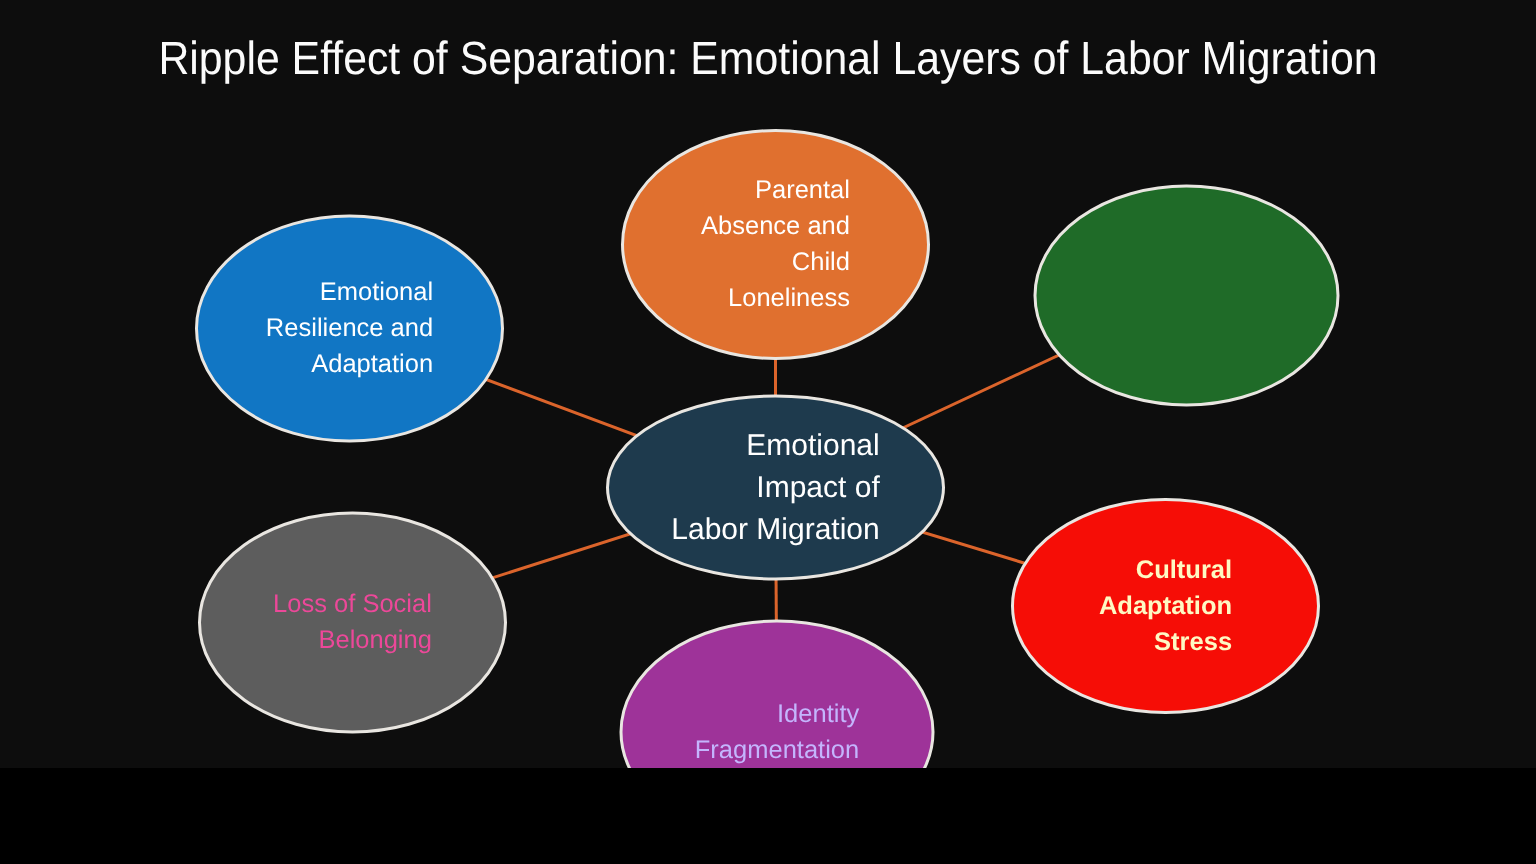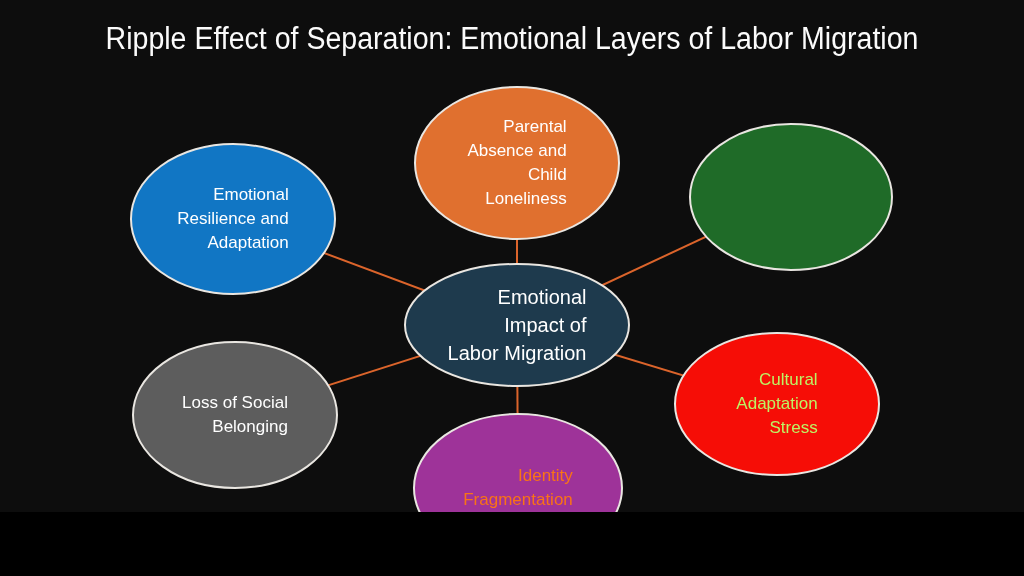--- a/index.html
+++ b/index.html
@@ -83,23 +83,23 @@
   <div class="node-label" style="left: 517px; top: 163px; color: rgb(255, 255, 255);">Parental
 Absence and
 Child
 Loneliness</div>
 
   <div class="node-label" style="left: 233px; top: 219px; color: rgb(255, 255, 255);">Emotional
 Resilience and
 Adaptation</div>
 
 
-  <div class="node-label" style="left: 777px; top: 404px; color: #bef264;">Cultural
+  <div class="node-label" style="left: 777px; top: 404px; color: #fef9c3; font-weight: bold;">Cultural
 Adaptation
 Stress</div>
 
-  <div class="node-label" style="left: 518px; top: 488px; color: #f97316;">Identity
+  <div class="node-label" style="left: 518px; top: 488px; color: #c4b5fd;">Identity
 Fragmentation</div>
 
-  <div class="node-label" style="left: 235px; top: 415px; color: #ffffff;">Loss of Social
+  <div class="node-label" style="left: 235px; top: 415px; color: #ec4899;">Loss of Social
 Belonging</div>
 
 </div>
 
 </body></html>

